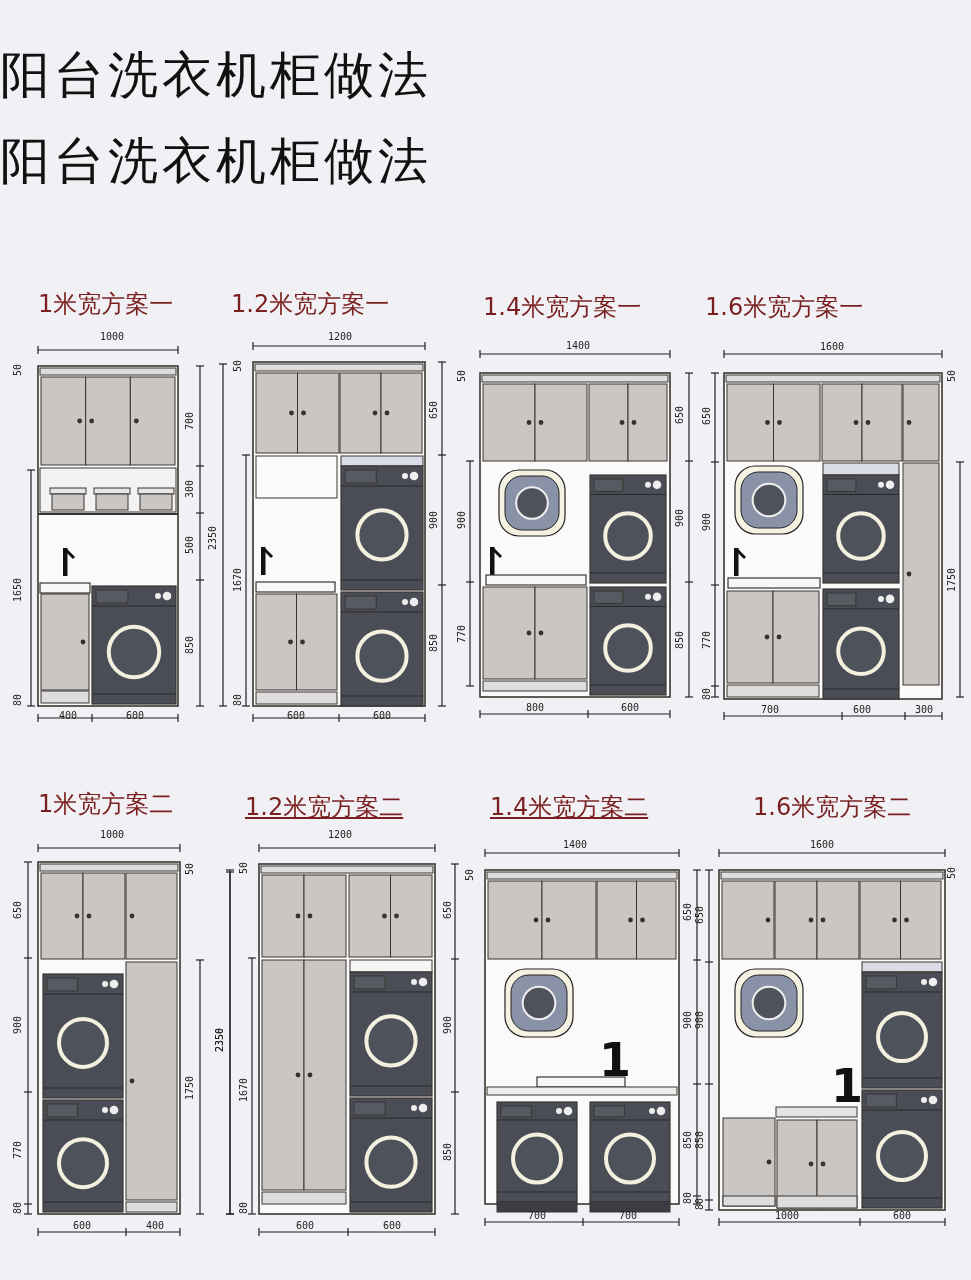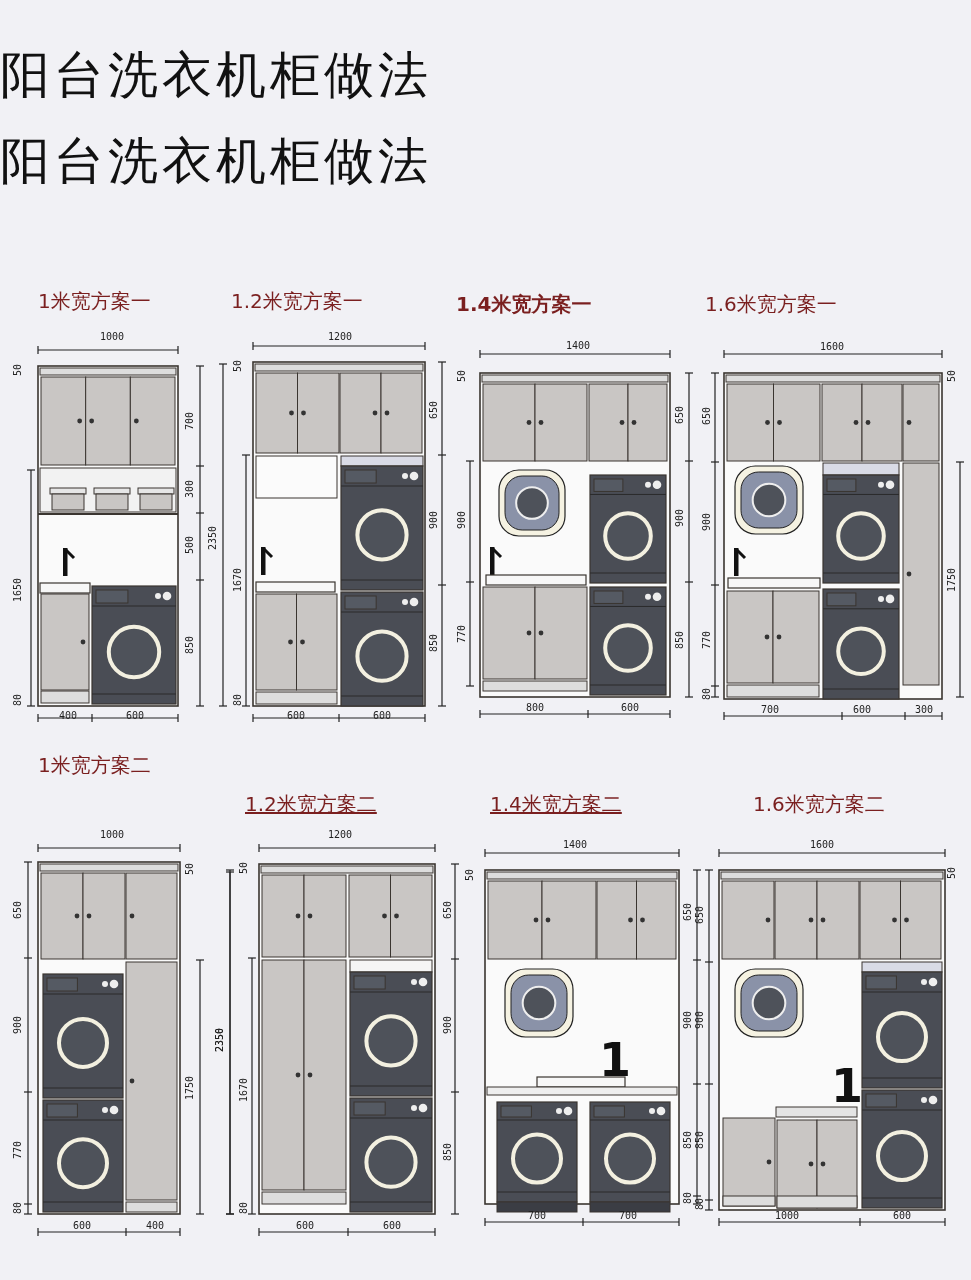--- a/index.html
+++ b/index.html
@@ -1,34 +1,34 @@
 <!DOCTYPE html>
 <html><head>
 <meta charset="utf-8">
 <style>
   html,body{margin:0;padding:0;}
   body{width:971px;height:1280px;background:#f1f1f5;font-family:"DejaVu Sans","Liberation Sans",sans-serif;position:relative;overflow:hidden;}
   .title{position:absolute;left:0;width:971px;color:#111;font-size:50px;letter-spacing:4px;font-weight:normal;}
   .t1{top:42px;}
   .t2{top:128px;}
-  .plan-label{position:absolute;color:#7a1f1f;font-size:20px;white-space:nowrap;}
+  .plan-label{position:absolute;color:#7a1f1f;font-size:24px;white-space:nowrap;}
   svg#drawing{position:absolute;left:0;top:0;}
   .dimtxt{font-family:"DejaVu Sans Mono","Liberation Mono",monospace;font-size:10px;fill:#222;}
 </style>
 </head>
 <body>
 
 <div class="title t1">阳台洗衣机柜做法</div>
 <div class="title t2">阳台洗衣机柜做法</div>
 
 <div class="plan-label" style="left:38px;top:288px;">1米宽方案一</div>
 <div class="plan-label" style="left:231px;top:288px;">1.2米宽方案一</div>
-<div class="plan-label" style="left:456px;top:291px;font-weight:bold;">1.4米宽方案一</div>
+<div class="plan-label" style="left:483px;top:291px;">1.4米宽方案一</div>
 <div class="plan-label" style="left:705px;top:291px;">1.6米宽方案一</div>
-<div class="plan-label" style="left:38px;top:752px;">1米宽方案二</div>
+<div class="plan-label" style="left:38px;top:788px;">1米宽方案二</div>
 <div class="plan-label" style="left:245px;top:791px;text-decoration:underline;">1.2米宽方案二</div>
 <div class="plan-label" style="left:490px;top:791px;text-decoration:underline;">1.4米宽方案二</div>
 <div class="plan-label" style="left:733px;top:791px;margin-left:20px;">1.6米宽方案二</div>
 
 <svg id="drawing" width="971" height="1280" xmlns="http://www.w3.org/2000/svg">
     <g>
       <rect x="38" y="366" width="140" height="340" fill="#fafafa" stroke="#3a3530" stroke-width="1.6"></rect>
       <rect x="40" y="368" width="136" height="7" fill="#ddd" stroke="#3a3530" stroke-width="1"></rect>
       <rect x="41" y="377" width="44.666666666666664" height="88" fill="#c9c6c4" stroke="#3a3530" stroke-width="1"></rect>
       <circle cx="79.66666666666666" cy="421" r="2.4" fill="#333"></circle>

